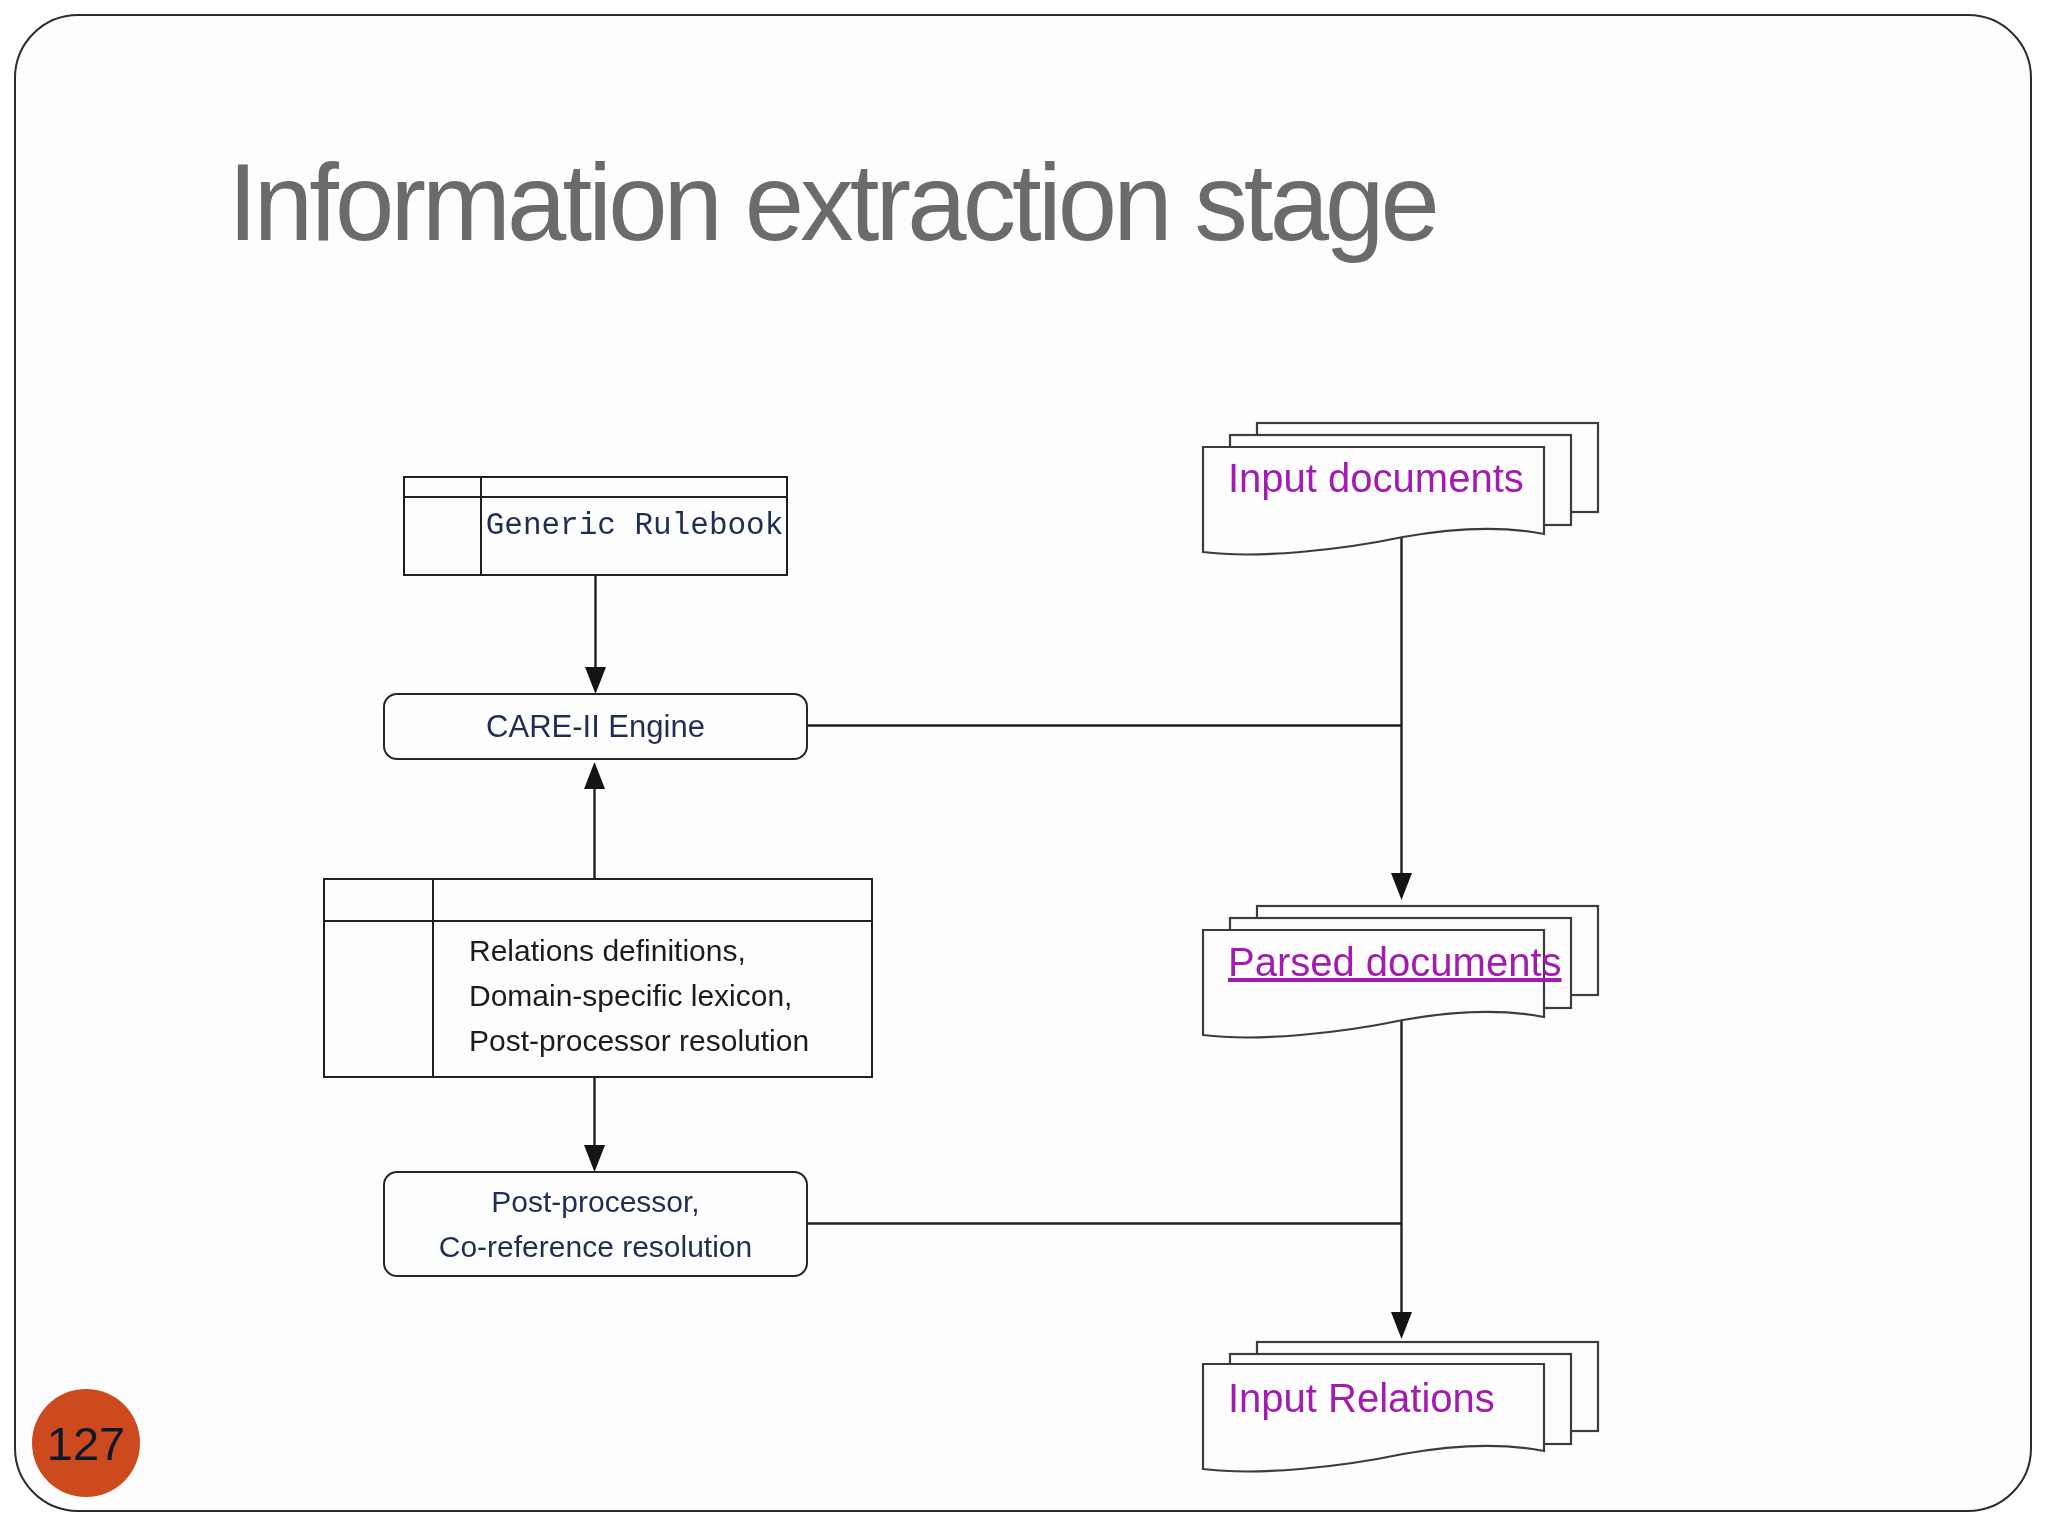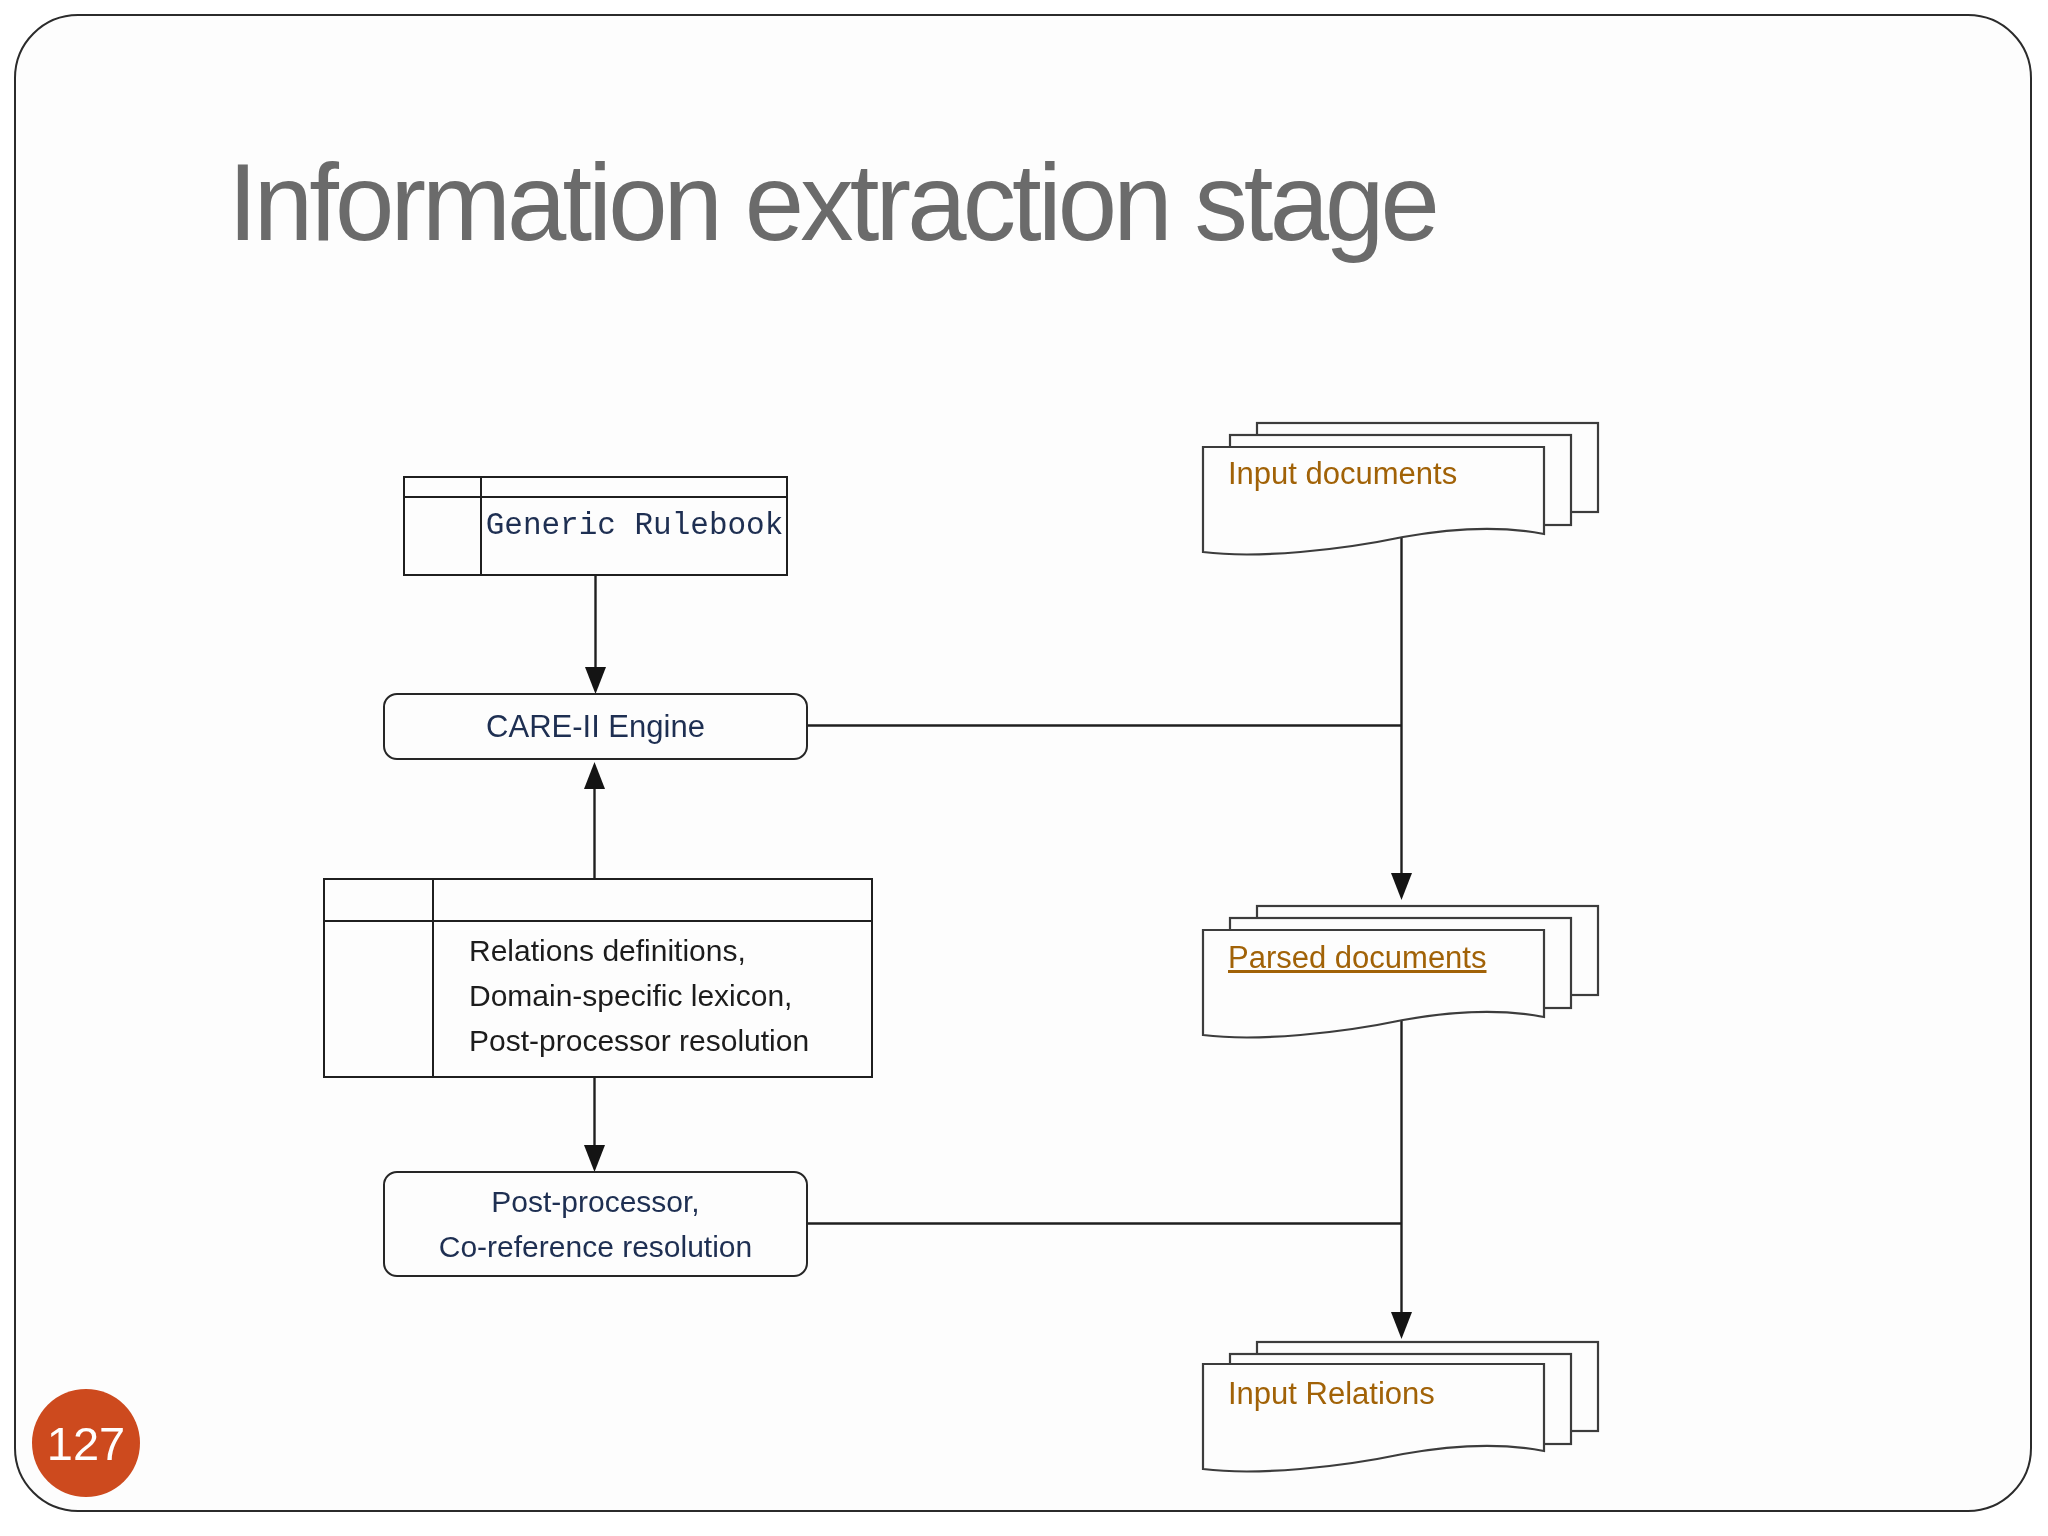--- a/index.html
+++ b/index.html
@@ -30,28 +30,28 @@
          line-height:45px;white-space:nowrap;margin-left:20px;}
   
   .rbox{position:absolute;border:2.5px solid #262626;border-radius:14px;background:#fdfdfd;
         box-sizing:border-box;display:flex;flex-direction:column;align-items:center;justify-content:center;
         color:#1e2f52;text-align:right;}
   .engine{left:383px;top:693px;width:425px;height:67px;font-size:31px;}
   .postproc{left:383px;top:1171px;width:425px;height:106px;font-size:30px;line-height:45px;}
   .squiggle{text-decoration-style:wavy;text-decoration-color:#d63a2f;
             text-decoration-thickness:2px;text-underline-offset:7px;}
   
-  .doc-label{position:absolute;font-size:31px;color:#a16207;white-space:nowrap;}
+  .doc-label{position:absolute;font-size:40px;color:#a21caf;white-space:nowrap;}
   .doc-label.input{left:1228px;top:456px;}
   .doc-label.parsed{left:1228px;top:940px;text-decoration:underline;}
   .doc-label.output{left:1228px;top:1376px;}
   
   .page-badge{position:absolute;left:32px;top:1389px;width:108px;height:108px;border-radius:50%;
               display:flex;align-items:center;justify-content:center;
-              font-size:47px;color:#ffffff;}
+              font-size:47px;color:#0f172a;}
 </style>
 </head>
 <body>
 
 <div class="stage">
 
   <div class="slide-frame"></div>
 
   <div class="title" style="color: rgb(107, 107, 107);">Information extraction stage</div>
 

